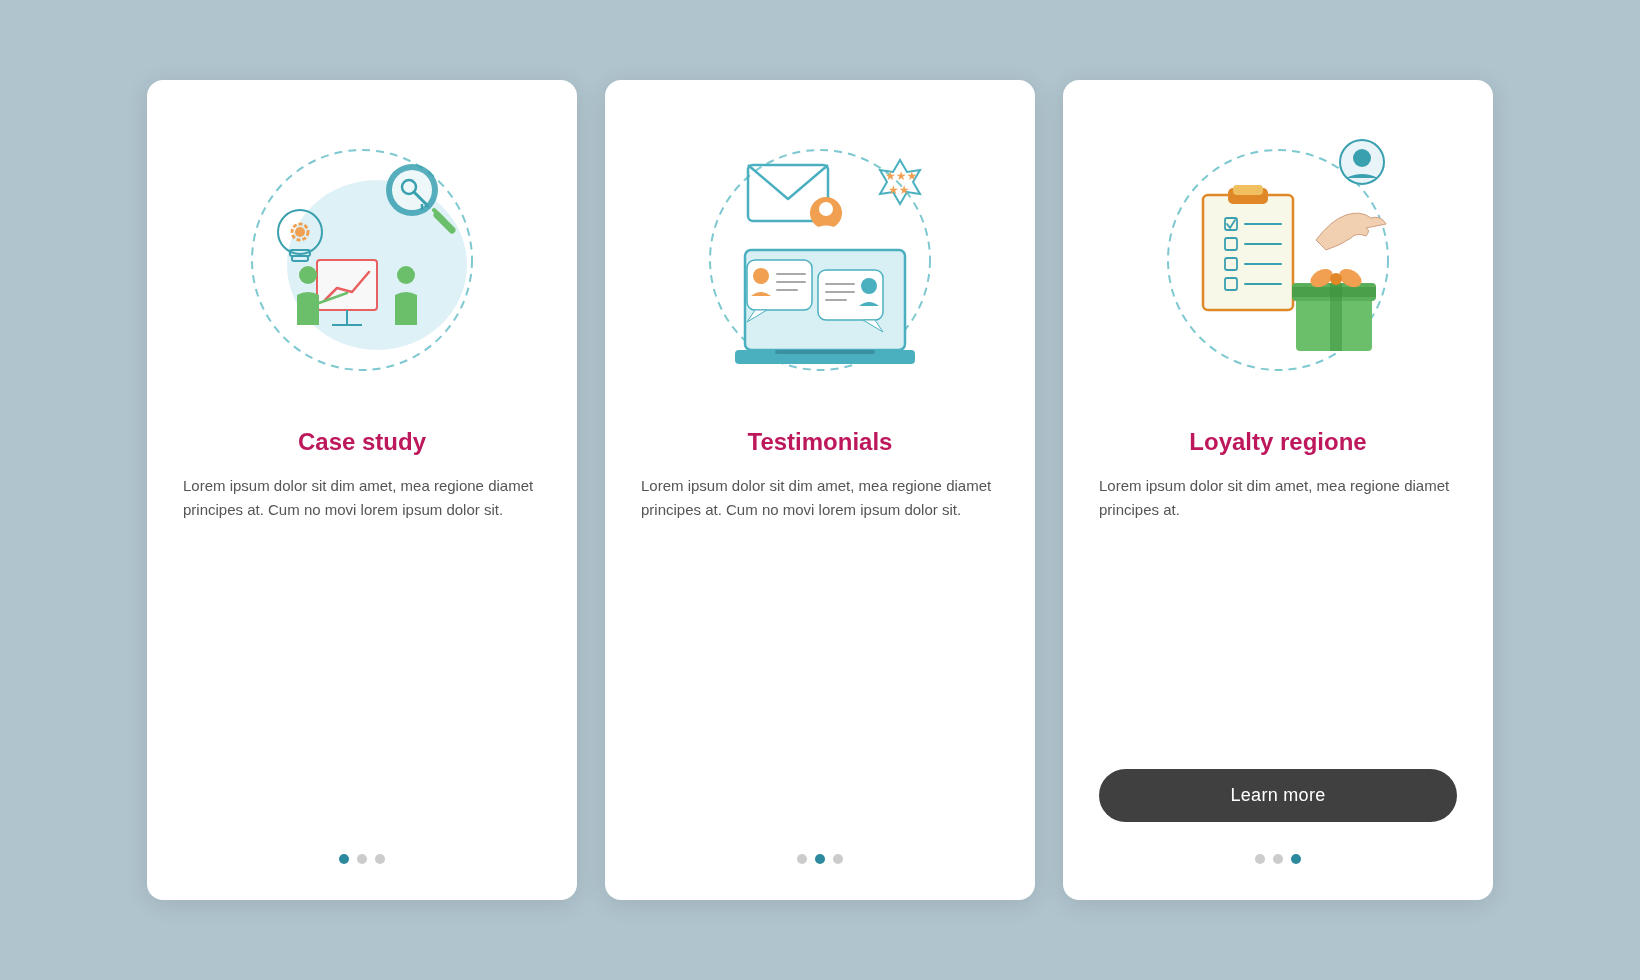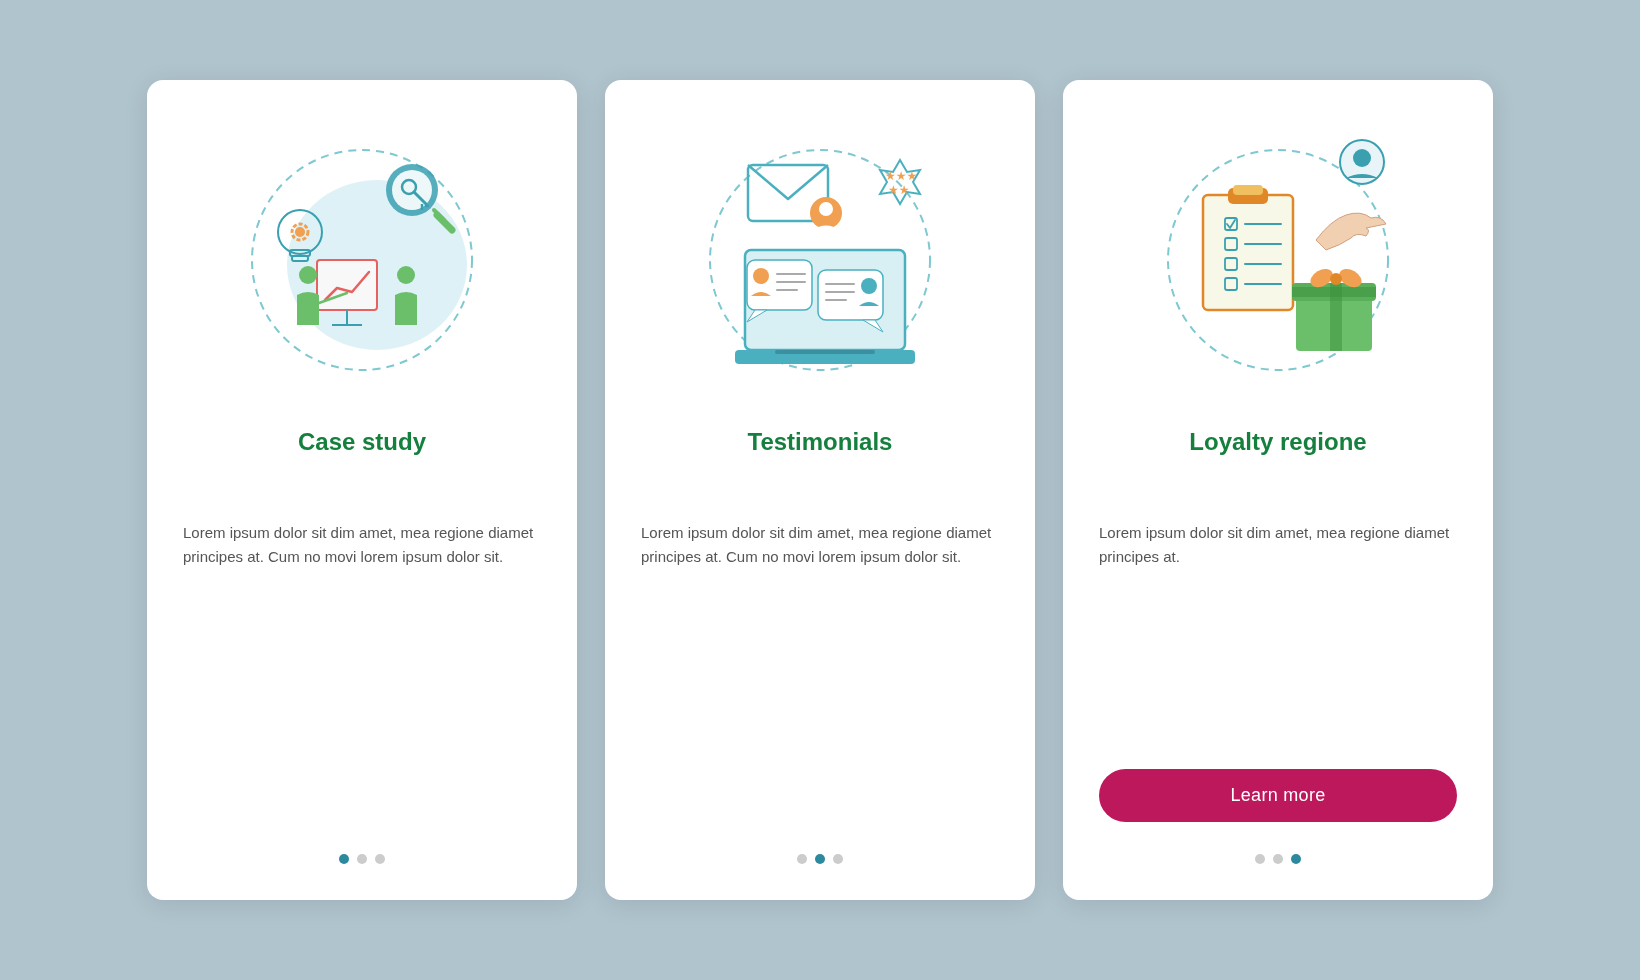--- a/index.html
+++ b/index.html
@@ -40,33 +40,32 @@
       margin-bottom: 28px;
       display: flex;
       align-items: center;
       justify-content: center;
       position: relative;
     }
 
     .card-title {
       font-size: 24px;
       font-weight: 600;
-      color: #15803d;
+      color: #be185d;
       margin-bottom: 18px;
       text-align: center;
     }
 
     .card-text {
       font-size: 15px;
       color: #555;
       line-height: 1.6;
       text-align: left;
       width: 100%;
       margin-bottom: auto;
-      margin-top: 47px;
     }
 
     .dots {
       display: flex;
       gap: 8px;
       margin-top: 32px;
       align-items: center;
     }
 
     .dot {
@@ -76,21 +75,21 @@
       background: #ccc;
     }
 
     .dot.active {
       background: #2d8a9e;
       width: 10px;
       height: 10px;
     }
 
     .learn-more-btn {
-      background: #be185d;
+      background: #404040;
       color: #fff;
       border: none;
       border-radius: 30px;
       padding: 16px 0;
       width: 100%;
       font-size: 18px;
       font-weight: 500;
       cursor: pointer;
       margin-top: 28px;
       letter-spacing: 0.3px;

